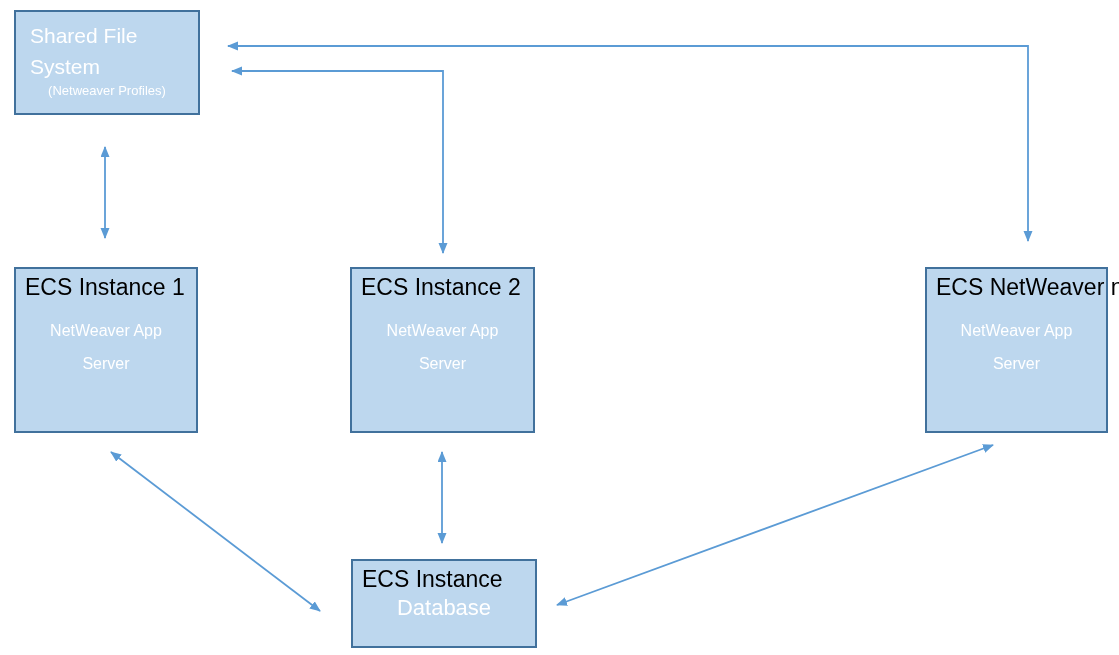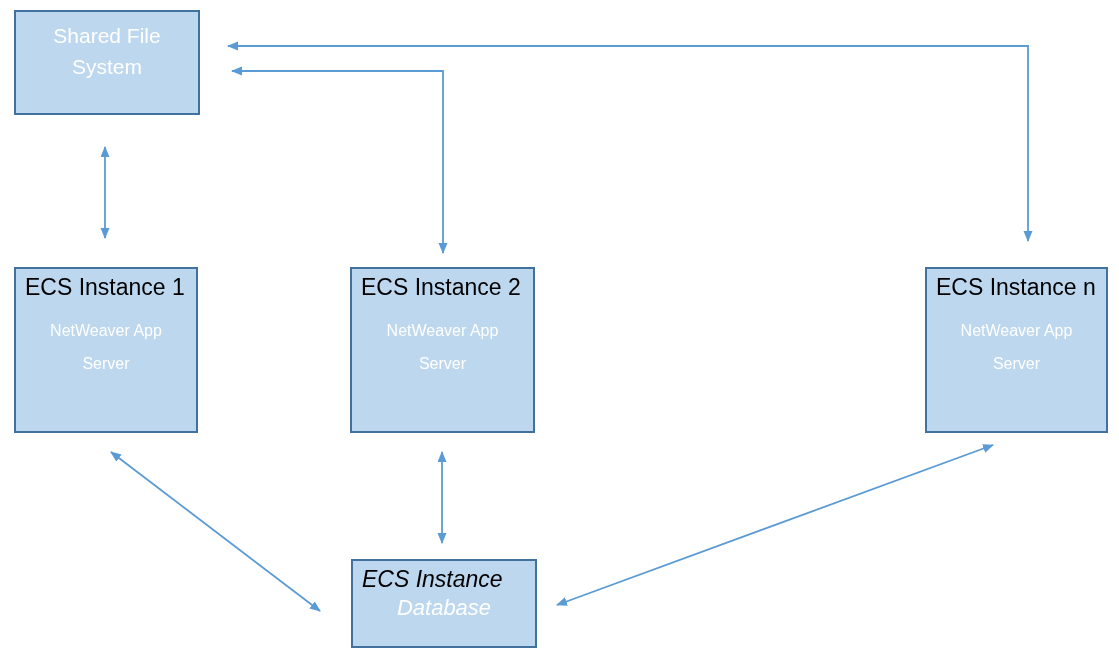--- a/index.html
+++ b/index.html
@@ -32,21 +32,21 @@
   .node-body {
     color: var(--title-text, #ffffff);
     font-size: 16px;
     text-align: center;
     line-height: 33px;
     padding: 13px 14px 0 14px;
   }
   .sfs-title {
     color: var(--title-text, #ffffff);
     font-size: 21px;
-    text-align: center;
+    text-align: left;
     line-height: 31px;
     padding: 8px 14px 0 14px;
   }
   .sfs-subtitle {
     color: var(--title-text, #ffffff);
     font-size: 13px;
     text-align: center;
     line-height: 17px;
   }
   .db-body {
@@ -54,21 +54,21 @@
     font-size: 22px;
     text-align: center;
     line-height: 26px;
     padding-top: 2px;
   }
   
   #node-shared-file-system { left: 14px;  top: 10px;  width: 186px; height: 105px; }
   #node-ecs-instance-1     { left: 14px;  top: 267px; width: 184px; height: 166px; }
   #node-ecs-instance-2     { left: 350px; top: 267px; width: 185px; height: 166px; }
   #node-ecs-instance-n     { left: 925px; top: 267px; width: 183px; height: 166px; }
-  #node-ecs-database       { left: 351px; top: 559px; width: 186px; height: 89px; font-style: italic;  }
+  #node-ecs-database       { left: 351px; top: 559px; width: 186px; height: 89px;  }
   polyline.connector {
     fill: none;
     stroke: currentColor;
     stroke-width: 1.8;
   }
 </style>
 </head>
 <body>
 
 <div id="canvas">
@@ -84,34 +84,35 @@
         <polyline class="connector" points="232,71 443,71 443,253" marker-start="url(#arrow-head)" marker-end="url(#arrow-head)"></polyline>
         <polyline class="connector" points="228,46 1028,46 1028,241" marker-start="url(#arrow-head)" marker-end="url(#arrow-head)"></polyline>
         <polyline class="connector" points="442,452 442,543" marker-start="url(#arrow-head)" marker-end="url(#arrow-head)"></polyline>
         <polyline class="connector" points="111,452 320,611" marker-start="url(#arrow-head)" marker-end="url(#arrow-head)"></polyline>
         <polyline class="connector" points="557,605 993,445" marker-start="url(#arrow-head)" marker-end="url(#arrow-head)"></polyline>
       </g>
   </svg>
 
   <div class="box" id="node-shared-file-system">
     <div class="sfs-title">Shared File System</div>
+    <div class="sfs-subtitle">(Netweaver Profiles)</div>
   </div>
 
   <div class="box" id="node-ecs-instance-1">
     <div class="node-label">ECS Instance 1</div>
     <div class="node-body">NetWeaver App Server</div>
   </div>
 
   <div class="box" id="node-ecs-instance-2">
     <div class="node-label">ECS Instance 2</div>
     <div class="node-body">NetWeaver App Server</div>
   </div>
 
   <div class="box" id="node-ecs-instance-n">
-    <div class="node-label">ECS Instance n</div>
+    <div class="node-label">ECS NetWeaver n</div>
     <div class="node-body">NetWeaver App Server</div>
   </div>
 
   <div class="box" id="node-ecs-database">
     <div class="node-label">ECS Instance</div>
     <div class="db-body">Database</div>
   </div>
 
 </div>
 

